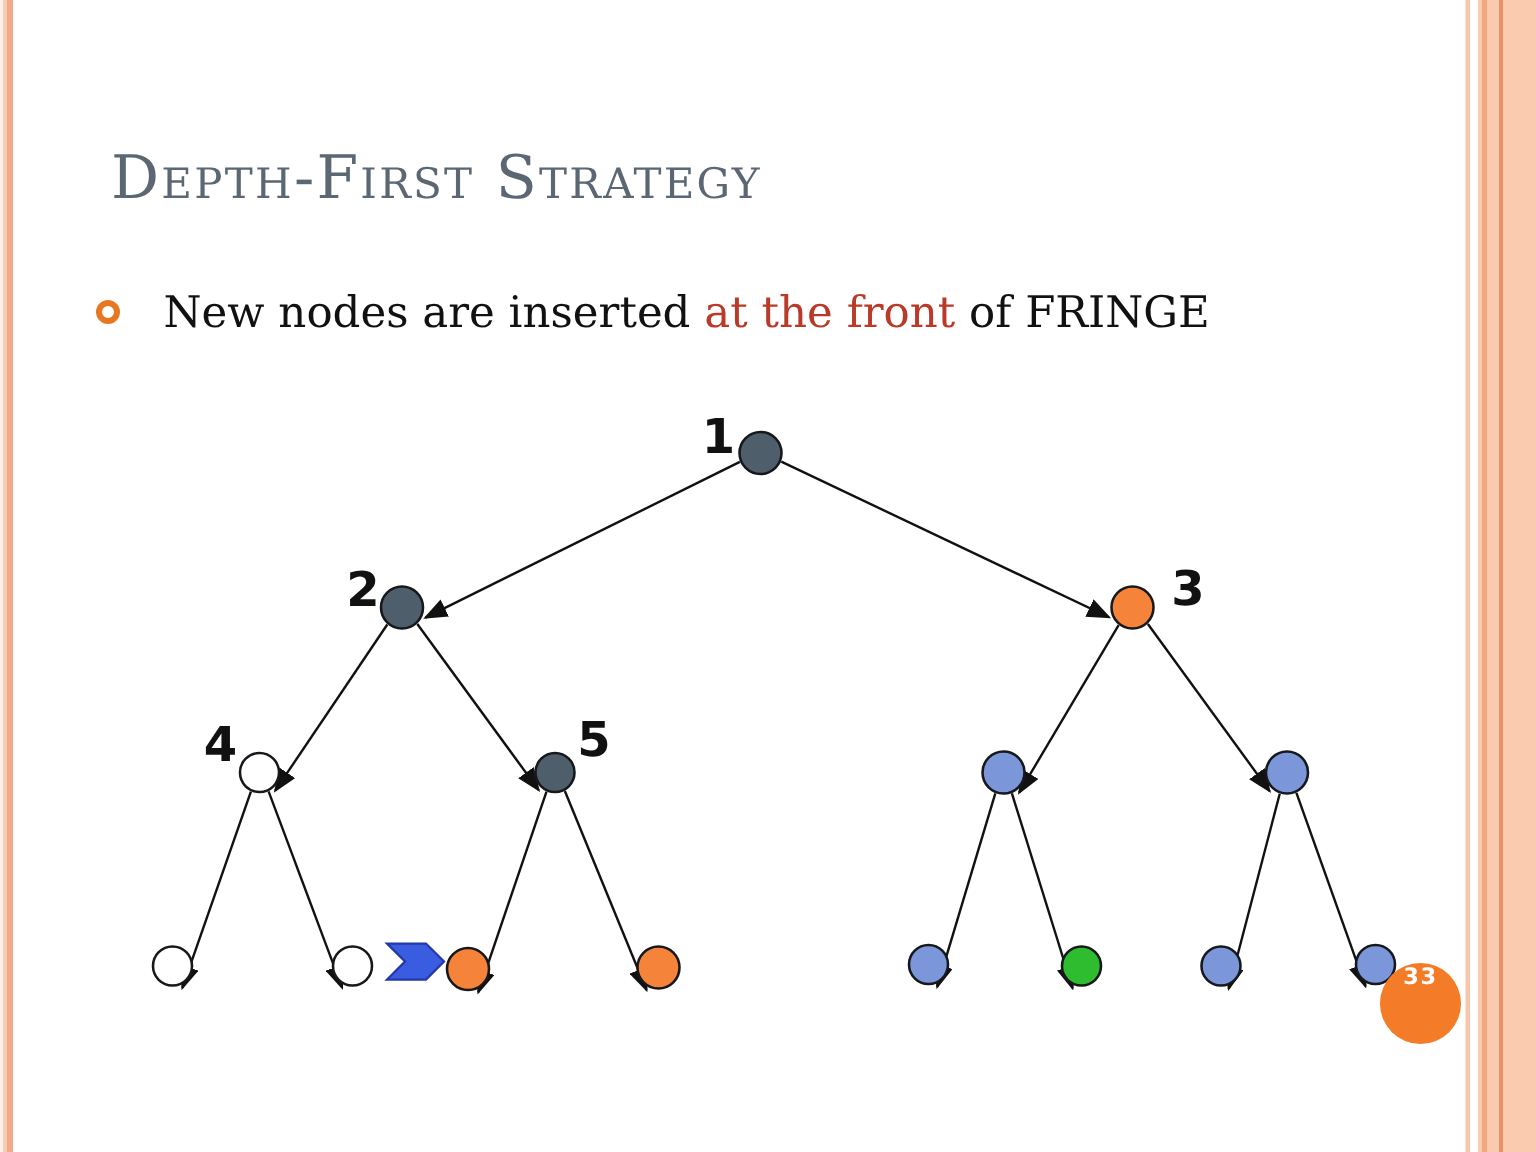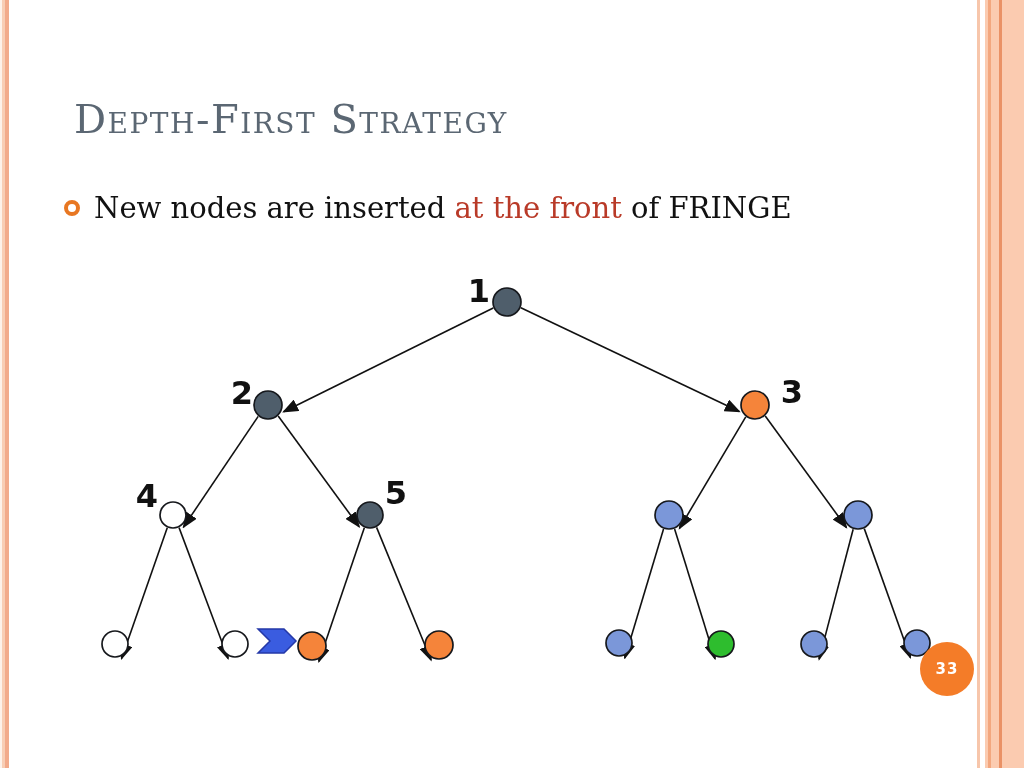--- a/index.html
+++ b/index.html
@@ -32,27 +32,27 @@
     color:#5b6773;white-space:nowrap;margin-left:12px;
   }
   .bullet-row{
     position:absolute;left:64px;top:190px;display:flex;align-items:flex-start;
   }
   .bullet-marker{
     width:8px;height:8px;border:4px solid #e87722;border-radius:50%;
     background:#ffffff;margin-top:10px;flex:none;
   }
   .bullet-text{
-    margin-left:14px;font-size:29px;color:#111111;line-height:36px;white-space:nowrap;
+    margin-left:29px;font-size:29px;color:#111111;line-height:36px;white-space:nowrap;
   }
   .bullet-text .hl{color:#b93a28;}
   .tree-wrap{position:absolute;left:0;top:250px;width:1024px;height:470px;}
   .page-badge{
     position:absolute;left:920px;top:642px;width:54px;height:54px;border-radius:50%;
-    background:#f47c28;display:flex;align-items:center;justify-content:center;
+    background:#f47c28;display:flex;justify-content:center;
     color:#ffffff;font-family:"DejaVu Sans","Liberation Sans",sans-serif;
     font-weight:bold;font-size:15px;letter-spacing:1px;
   }
 </style>
 </head>
 <body>
 
 <div class="edge-left"></div>
 <div class="edge-right"></div>
 

